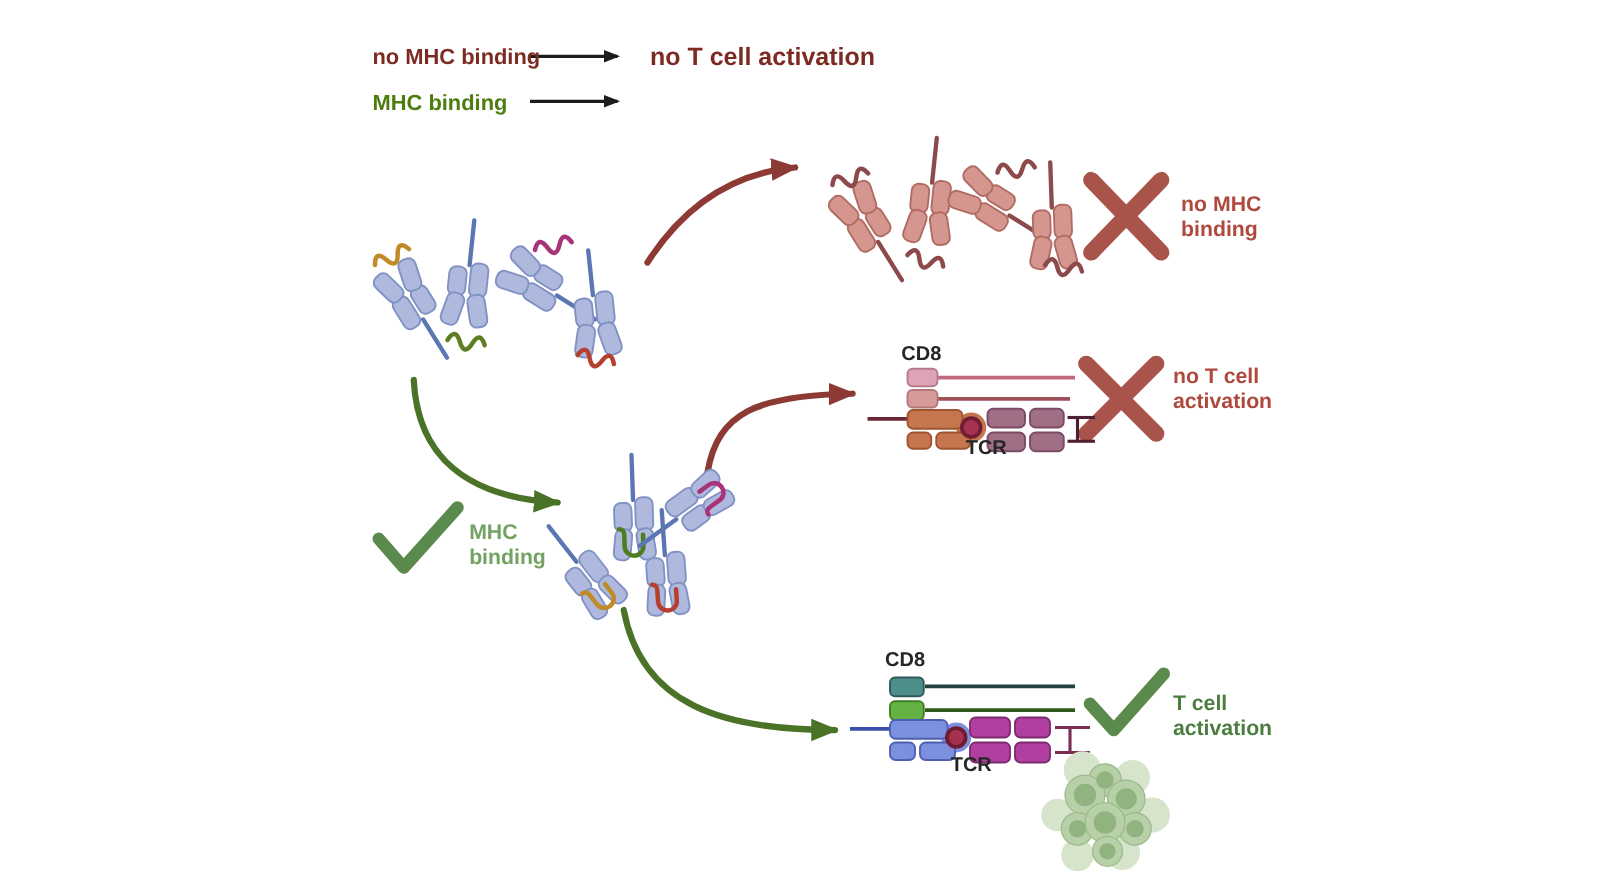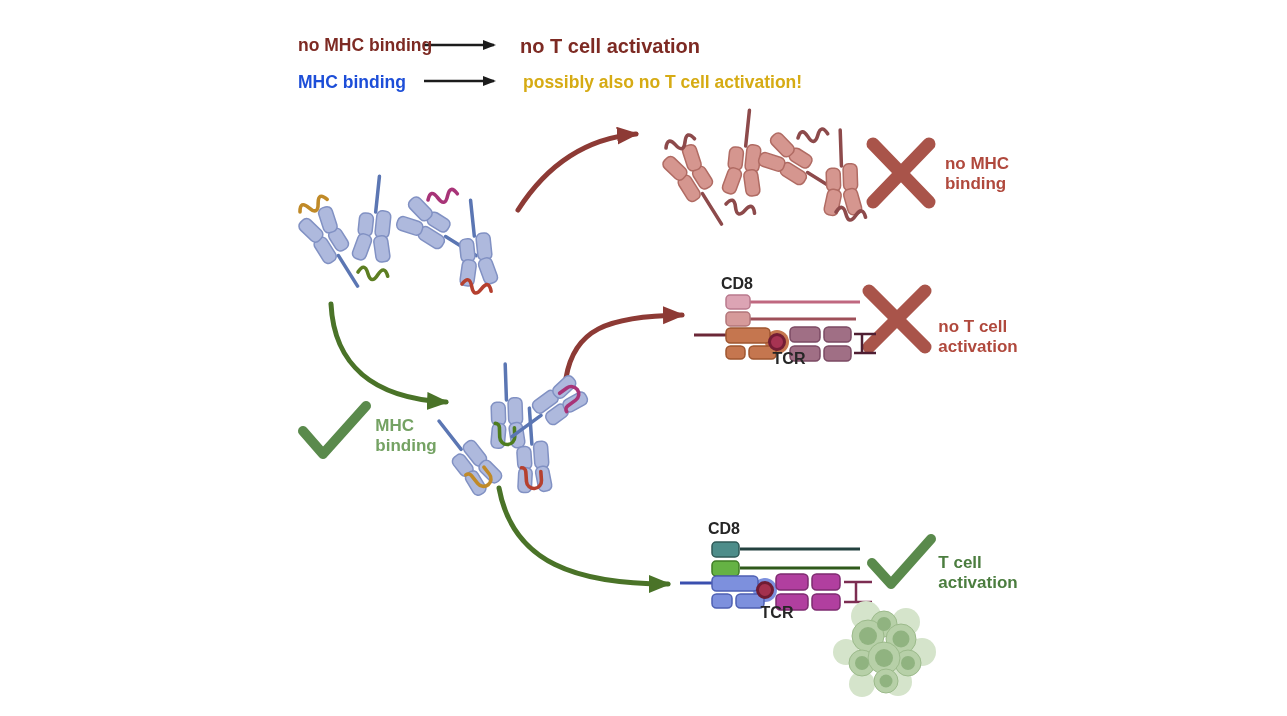--- a/index.html
+++ b/index.html
@@ -5,21 +5,21 @@
   html,body{margin:0;padding:0;background:#ffffff;}
   #stage{
     position:relative;width:1287px;height:716px;background:#ffffff;overflow:hidden;
     font-family:"Liberation Sans", sans-serif;
     margin-top:12px;
   }
   #art{position:absolute;left:0;top:0;}
   .lbl{position:absolute;white-space:nowrap;font-weight:bold;}
   .legend-left1{left:298px;top:23px;font-size:17.5px;color:#7d2a23;}
   .legend-right1{left:520px;top:23px;font-size:20px;color:#7d2a23;}
-  .legend-left2{left:298px;top:60px;font-size:17.5px;color:#1d4ed8;}
+  .legend-left2{left:298px;top:60px;font-size:17.5px;color:#4d7c0f;}
   .legend-right2{left:523px;top:60px;font-size:17.5px;color:#d6ab14;}
   .two-line{transform:translateX(-50%);text-align:left;font-size:17px;line-height:20px;}
   .two-line span{display:block;}
   .lbl-red{color:#b0493d;}
   .lbl-green-light{color:#74a263;}
   .lbl-green{color:#4b7d3f;}
   .mol-lbl{transform:translateX(-50%);font-size:16px;font-weight:600;color:#262626;}
 </style>
 </head>
 <body>
@@ -198,27 +198,26 @@
         <circle cx="908" cy="651" r="7"></circle>
           <circle cx="884" cy="646" r="9"></circle>
         <circle cx="886" cy="669" r="6.5"></circle>
       </g>
     </g>
   </svg>
 
   <div class="lbl legend-left1">no MHC binding</div>
   <div class="lbl legend-right1">no T cell activation</div>
   <div class="lbl legend-left2">MHC binding</div>
-  <div class="lbl legend-right2">possibly also no T cell activation!</div>
 
   <div class="lbl two-line lbl-red" style="left:977px;top:142px;">
     <span>no MHC</span>
     <span>binding</span>
   </div>
-  <div class="lbl two-line lbl-red" style="left:978px;top:305px;">
+  <div class="lbl two-line lbl-red" style="left:978px;top:279px;">
     <span>no T cell</span>
     <span>activation</span>
   </div>
   <div class="lbl two-line lbl-green-light" style="left:406px;top:404px;">
     <span>MHC</span>
     <span>binding</span>
   </div>
   <div class="lbl two-line lbl-green" style="left:978px;top:541px;">
     <span>T cell</span>
     <span>activation</span>

